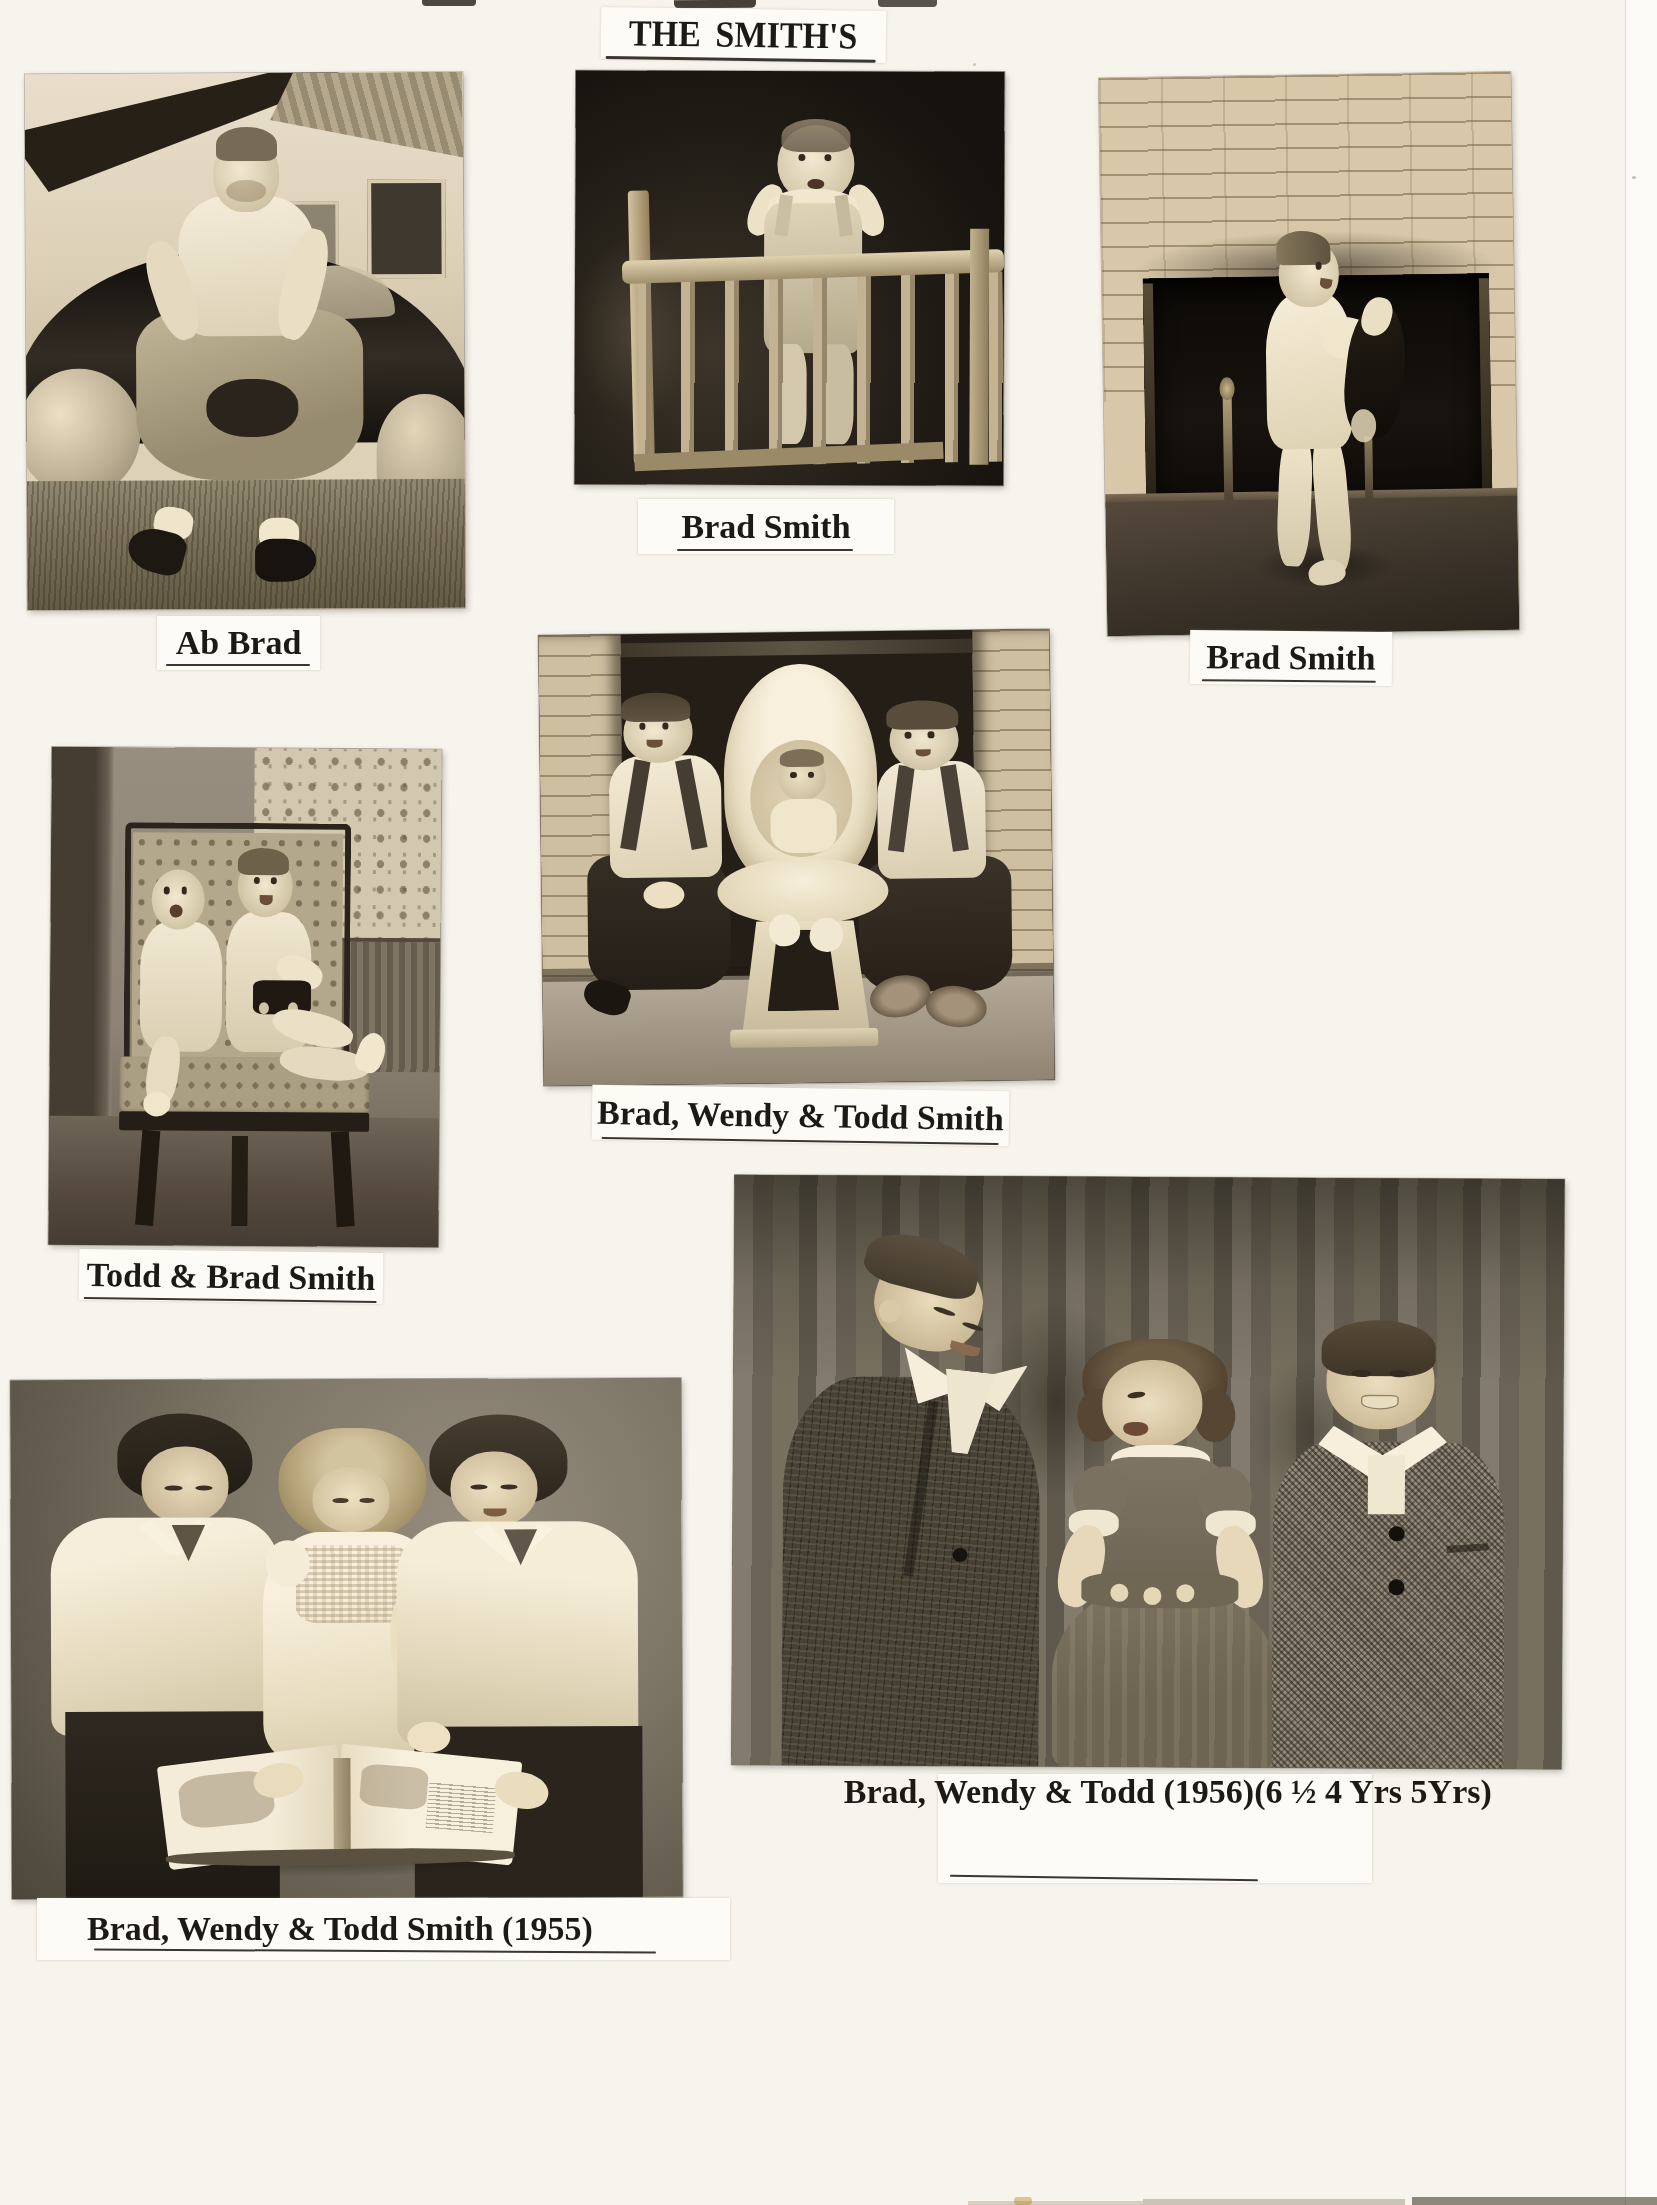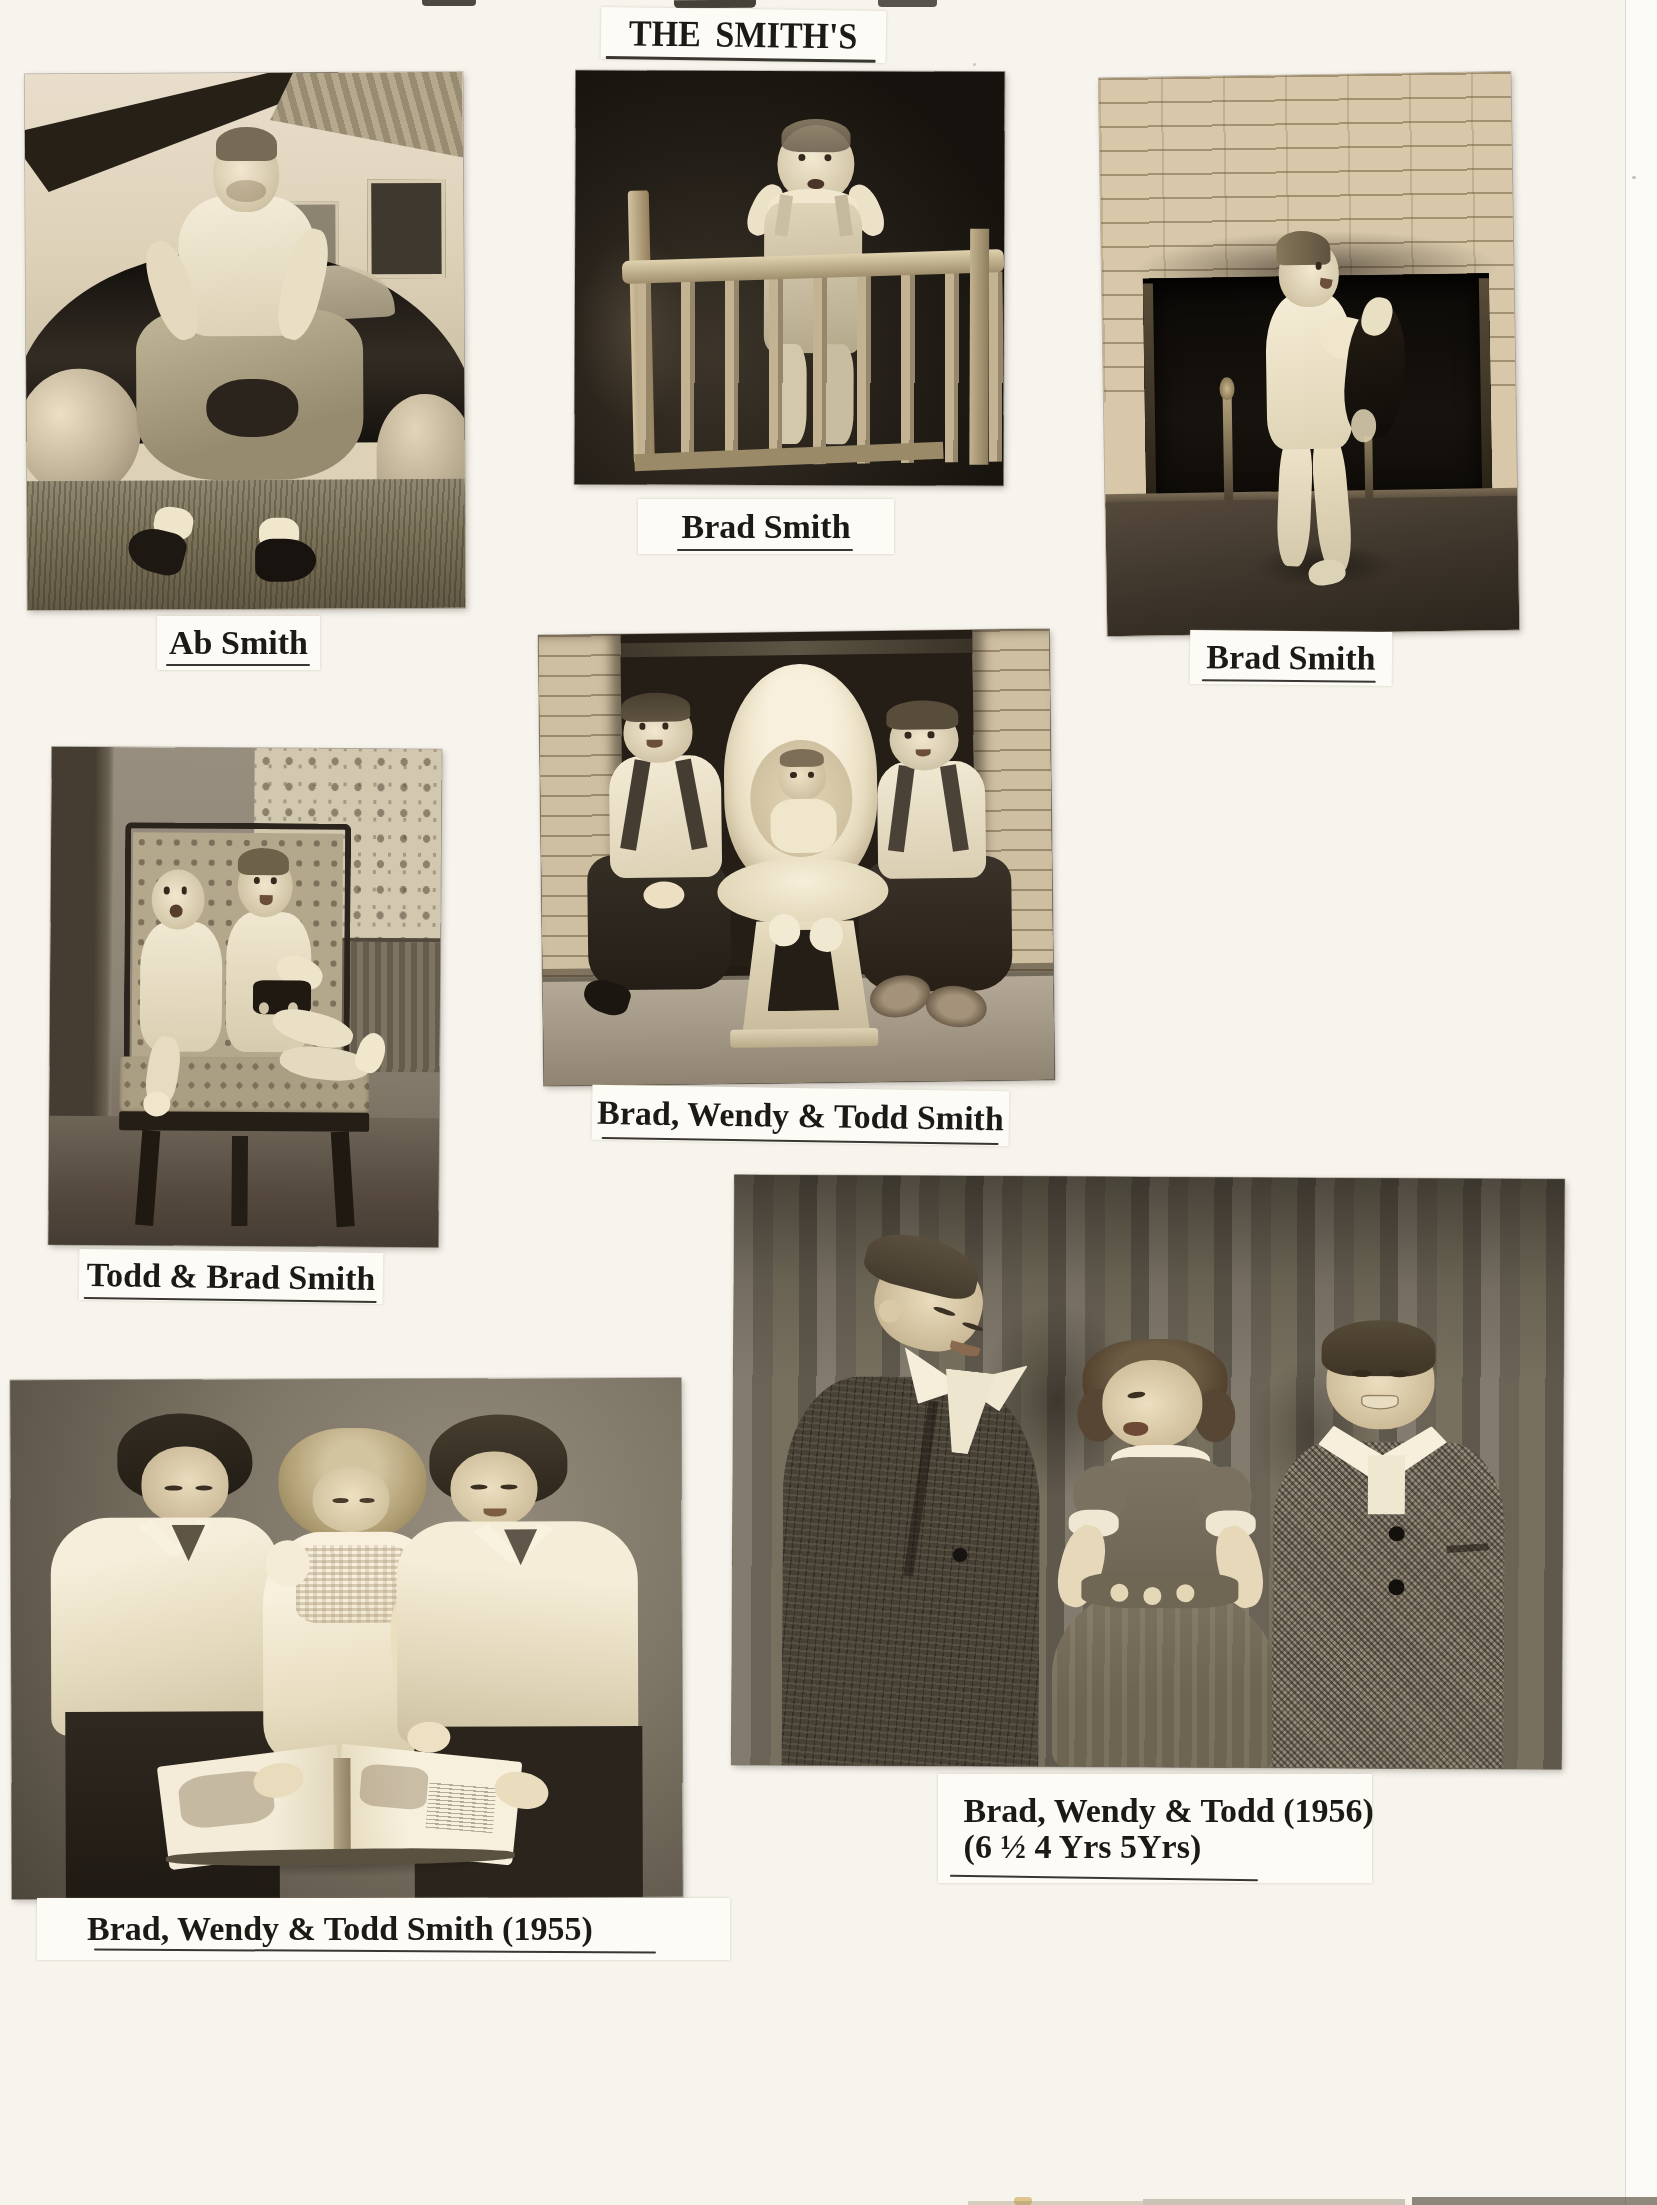--- a/index.html
+++ b/index.html
@@ -6,21 +6,21 @@
   .page{position:relative;width:1658px;height:2205px;background:#f7f4ed;overflow:hidden;
         font-family:"Liberation Serif","DejaVu Serif",serif;}
   .s{display:block;position:absolute;}
   .photo{position:absolute;overflow:hidden;box-shadow:0 0 0 0.7px rgba(70,58,44,.35), 2px 2.7px 6.7px rgba(40,32,22,.28);}
   .label{position:absolute;background:#fcfbf5;box-shadow:0 0 2.7px rgba(160,148,120,.4);
          display:flex;align-items:center;justify-content:center;}
   .label .txt{color:#1d1a16;font-weight:bold;font-size:34px;line-height:1.05;white-space:nowrap;}
   .label .ul{position:absolute;height:2.7px;background:#3a3631;border-radius:1.3px;}
   .h .txt{font-size:37px;letter-spacing:0px;transform:scaleX(.92);}
   .pre{white-space:pre;}
-  .stack{flex-direction:column;align-items:flex-start;justify-content:center;}
+  .stack{flex-direction:row;align-items:flex-start;justify-content:center;}
 </style>
 </head>
 <body>
 
 <div class="page">
 
   <i class="s" style="left:422px;top:0;width:54px;height:6px;background:#2e2a24;border-radius:0 0 4px 4px;opacity:.85;"></i>
   <i class="s" style="left:674px;top:0;width:82px;height:8px;background:#262118;border-radius:0 0 4.7px 4.7px;opacity:.85;transform:rotate(-.5deg);"></i>
   <i class="s" style="left:878px;top:0;width:59px;height:6.7px;background:#2e2a24;border-radius:0 0 4px 4px;opacity:.8;"></i>
 
@@ -52,21 +52,21 @@
     <i class="s" style="left:43%;top:11.5%;width:15%;height:14.5%;background:radial-gradient(at 42% 45%,#f2e8d0,#cdc0a2 78%);border-radius:50% 50% 45% 45%;"></i>
     <i class="s" style="left:43.5%;top:10%;width:14%;height:6.5%;background:#776b55;border-radius:55% 55% 20% 20%;"></i>
     <i class="s" style="left:46%;top:20%;width:9%;height:4%;background:rgba(120,100,70,.35);border-radius:50%;"></i>
     <i class="s" style="left:41%;top:57%;width:21%;height:11%;background:#2a241d;border-radius:45%;"></i>
     <i class="s" style="left:29%;top:81%;width:9%;height:6%;background:#eee5cb;border-radius:40%;transform:rotate(10deg);"></i>
     <i class="s" style="left:53%;top:83%;width:9%;height:6%;background:#f0e7cd;border-radius:40%;"></i>
     <i class="s" style="left:23%;top:85%;width:13%;height:8%;background:#1d1812;border-radius:50% 30% 30% 50%;transform:rotate(15deg);"></i>
     <i class="s" style="left:52%;top:87%;width:14%;height:8%;background:#18130e;border-radius:30% 50% 50% 30%;"></i>
   </div>
   <div class="label" style="left:157px;top:616px;width:163px;height:54px;">
-    <span class="txt">Ab Smith</span>
+    <span class="txt">Ab Brad</span>
     <i class="ul" style="left:9.4px;bottom:4px;width:144px;height:2px;"></i>
   </div>
 
   <div class="photo" style="left:575px;top:71px;width:429px;height:414px;transform:rotate(.2deg);background:radial-gradient(circle at 32% 68%,#3d352a 0%,#241f18 45%,#16120d 80%);">
     <i class="s" style="left:0;top:40%;width:28%;height:45%;background:radial-gradient(closest-side,rgba(120,105,80,.35),transparent);"></i>
     <i class="s" style="left:41%;top:27%;width:6.5%;height:13%;background:#ece2c8;border-radius:45%;transform:rotate(25deg);"></i>
     <i class="s" style="left:64.5%;top:27%;width:6.5%;height:13%;background:#ece2c8;border-radius:45%;transform:rotate(-25deg);"></i>
     <i class="s" style="left:47%;top:13%;width:18%;height:19%;background:radial-gradient(at 45% 42%,#f3e9d1,#cfc2a4 80%);border-radius:50%;"></i>
     <i class="s" style="left:48%;top:11.5%;width:16%;height:8%;background:linear-gradient(#8d8068,#6d6250);border-radius:60% 60% 30% 30%;opacity:.9;"></i>
     <i class="s" style="left:52%;top:20%;width:1.6%;height:1.7%;background:#34291d;border-radius:50%;"></i>

